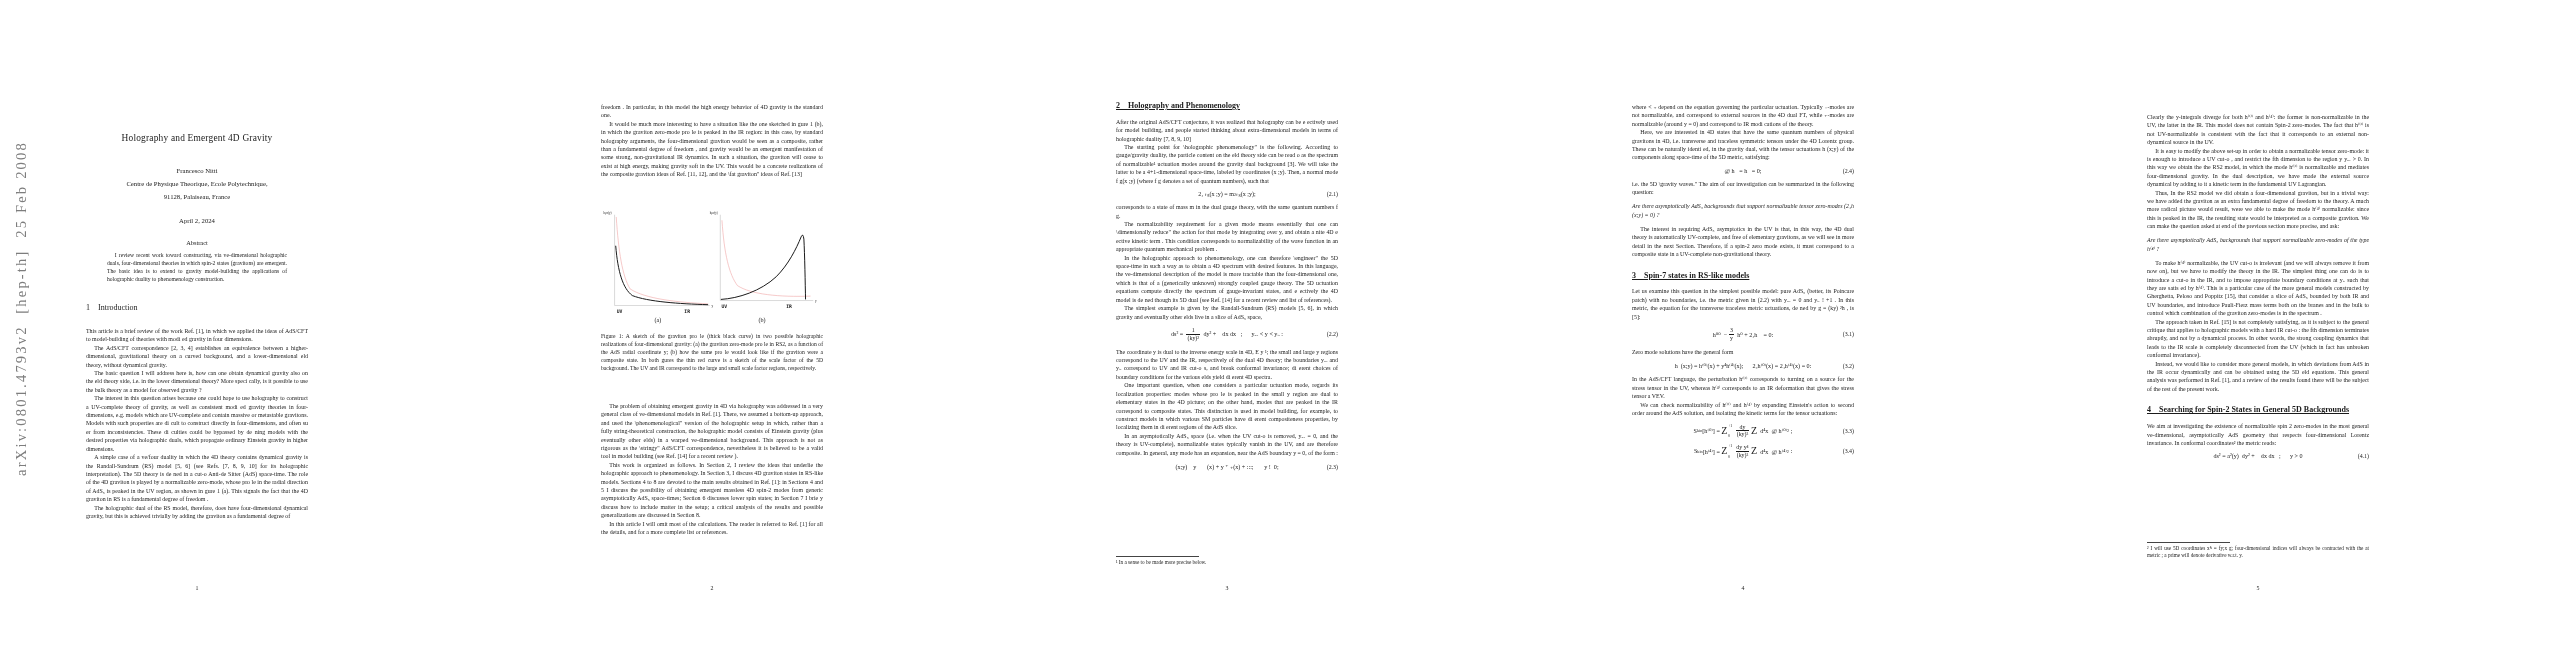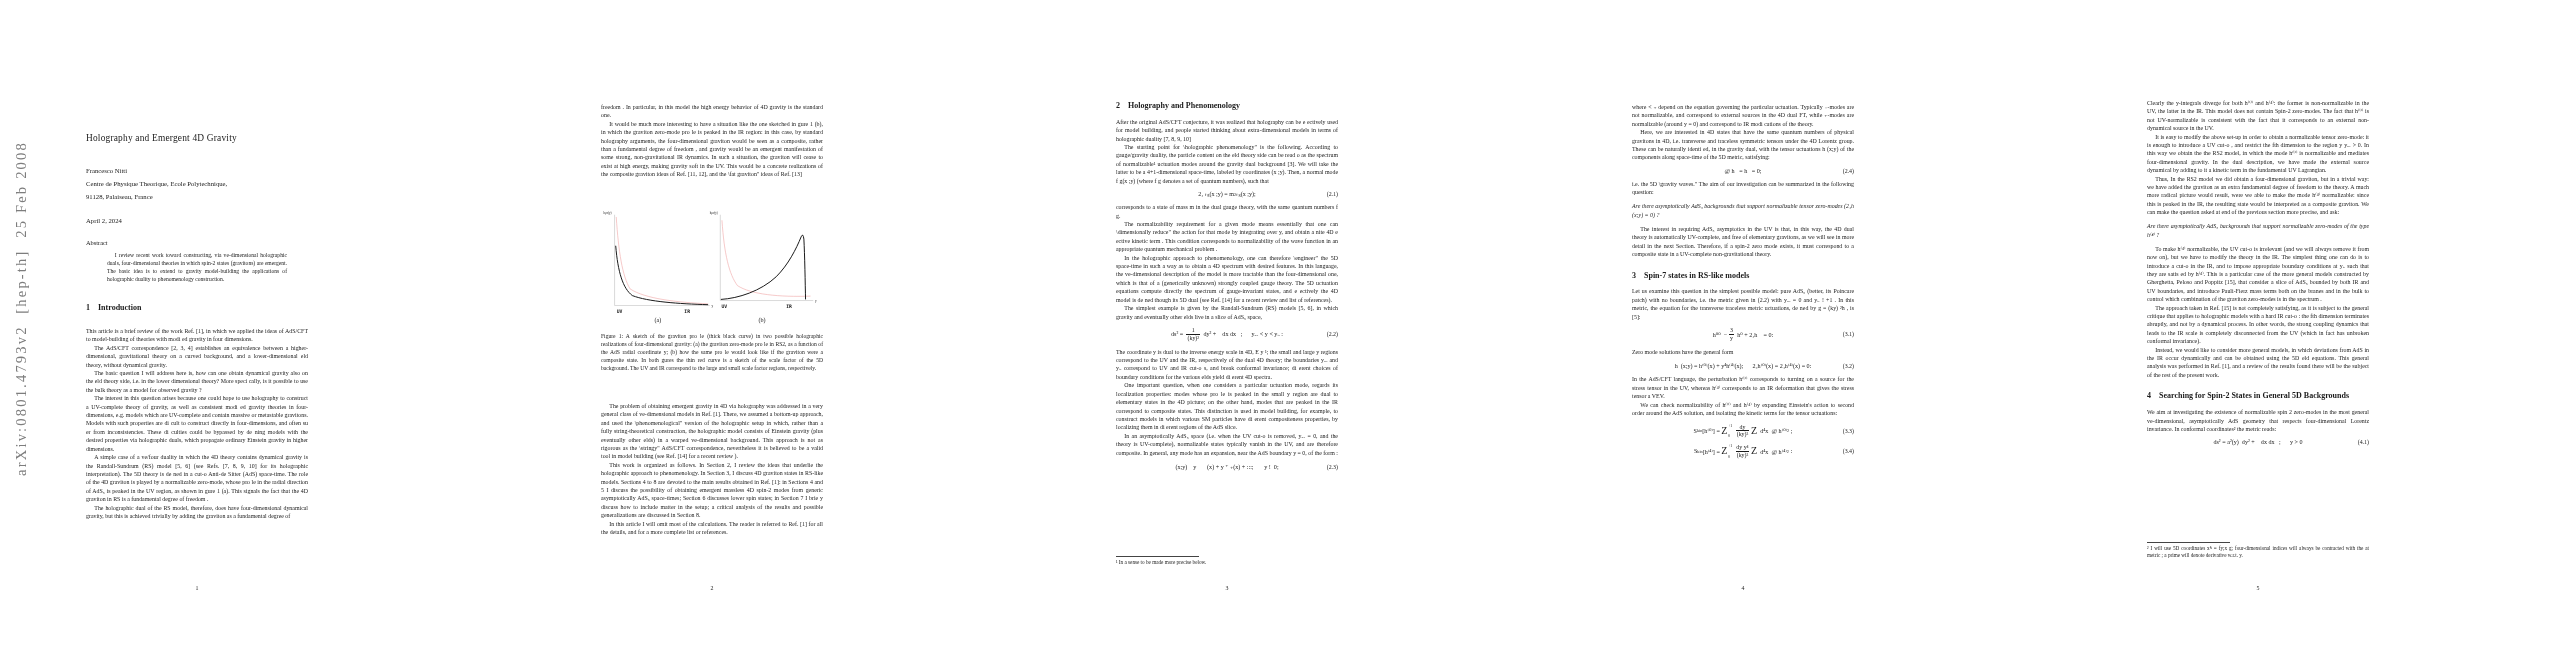--- a/index.html
+++ b/index.html
@@ -3,36 +3,37 @@
 <meta charset="utf-8">
 <style>
   html,body { margin:0; padding:0; }
   body {
     width:2576px; height:667px; background:#ffffff;
     font-family:"Liberation Serif","DejaVu Serif",serif;
     color:#1b1b1b; position:relative; overflow:hidden;
   }
   .page { position:absolute; top:0; width:515px; height:667px; background:#ffffff; }
   .col { position:absolute; left:86px; width:222px; }
-  .center { text-align:left; }
+  .center { text-align:center; }
   .title { font-size:9.4px; letter-spacing:0.2px; }
   .meta { font-size:6.7px; line-height:12.2px; }
   p.body {
     font-size:5.9px; line-height:8.4px; text-align:justify;
     margin:0; text-indent:8.3px;
   }
   p.noindent { text-indent:0; }
   p.abstract {
     margin:0 21px; font-size:5.6px; line-height:8px; text-align:justify; text-indent:7.8px;
   }
   .heading {
     font-size:8px; font-weight:bold; white-space:pre;
     margin:12.2px 0 7.8px 0;
-  }
-  .headblock { font-size:8px; font-weight:bold; white-space:pre; }
+    text-decoration:underline;
+  }
+  .headblock { font-size:8px; font-weight:normal; white-space:pre; }
   .eq {
     position:relative; display:flex; justify-content:center; align-items:center;
     font-size:6.1px; margin:6.1px 0; white-space:pre;
   }
   .eq sub, .eq sup { font-size:4.2px; }
   .eq .tag { position:absolute; right:0; font-size:5.9px; }
   .frac { display:inline-flex; flex-direction:column; align-items:center; margin:0 1.7px; vertical-align:middle; }
   .frac .num, .frac .den { display:block; text-align:center; line-height:1.15; font-size:5.9px; }
   .frac .den { border-top:0.6px solid #1b1b1b; padding:0 1.1px; }
   .bigz { font-size:10px; line-height:1; }
@@ -191,21 +192,21 @@
       <span class="frac"><span class="num">dy y⁴</span><span class="den">(ky)³</span></span>
       <span class="bigz">Z</span>
       <span>  d⁴x  @ h⁽⁴⁾</span><sup>2</sup><span> :</span>
       <span class="tag">(3.4)</span>
     </div>
   </div>
   <div class="pageno">4</div>
 </div>
 
 <div class="page" style="left:2061px">
-  <div class="col" style="top:99px">
+  <div class="col" style="top:113px">
     <p class="body noindent">Clearly the y-integrals diverge for both h⁽⁰⁾ and h⁽⁴⁾: the former is non-normalizable in the UV, the latter in the IR. This model does not contain Spin-2 zero-modes. The fact that h⁽⁰⁾ is not UV-normalizable is consistent with the fact that it corresponds to an external non-dynamical source in the UV.</p>
     <p class="body">It is easy to modify the above set-up in order to obtain a normalizable tensor zero-mode: it is enough to introduce a UV cut-o , and restrict the  fth dimension to the region y   yᵤᵥ &gt; 0. In this way we obtain the the RS2 model, in which the mode h⁽⁰⁾ is normalizable and mediates four-dimensional gravity. In the dual description, we have made the external source dynamical by adding to it a kinetic term  in the fundamental UV Lagrangian.</p>
     <p class="body">Thus, In the RS2 model we did obtain a four-dimensional graviton, but in a trivial way: we have added the graviton as an extra fundamental degree of freedom  to the theory. A much more radical picture would result, were we able to make the mode h⁽⁴⁾ normalizable: since this is peaked in the IR, the resulting state would be interpreted as a composite graviton. We can make the question asked at end of the previous section more precise, and ask:</p>
     <p class="quote">Are there asymptotically AdS₅ backgrounds that support normalizable zero-modes of the type h⁽⁴⁾ ?</p>
     <p class="body">To make h⁽⁴⁾ normalizable, the UV cut-o  is irrelevant (and we will always remove it from now on), but we have to modify the theory in the IR. The simplest thing one can do is to introduce a cut-o  in the IR, and to impose appropriate boundary conditions at yᵢᵣ such that they are satis ed by h⁽⁴⁾. This is a particular case of the more general models constructed by Gherghetta, Peloso and Poppitz [15], that consider a slice of AdS₅ bounded by both IR and UV boundaries, and introduce Pauli-Fierz mass terms both on the branes and in the bulk to control which combination of the graviton zero-modes is in the spectrum .</p>
     <p class="body">The approach taken in Ref. [15] is not completely satisfying, as it is subject to the general critique that applies to holographic models with a hard IR cut-o : the  fth dimension terminates abruptly, and not by a dynamical process. In other words, the strong coupling dynamics that leads to the IR scale is completely disconnected from the UV (which in fact has unbroken conformal invariance).</p>
     <p class="body">Instead, we would like to consider more general models, in which deviations from  AdS in the IR occur dynamically and can be obtained using the 5D  eld equations. This general analysis was performed in Ref. [1], and a review of the results found there will be the subject of the rest of the present work.</p>
     <div class="heading">4    Searching for Spin-2 States in General 5D Backgrounds</div>
     <p class="body noindent">We aim  at investigating the existence of normalizable spin 2 zero-modes in the most general  ve-dimensional, asymptotically AdS geometry that respects four-dimensional Lorentz invariance. In conformal coordinates²  the metric reads:</p>
     <div class="eq">

